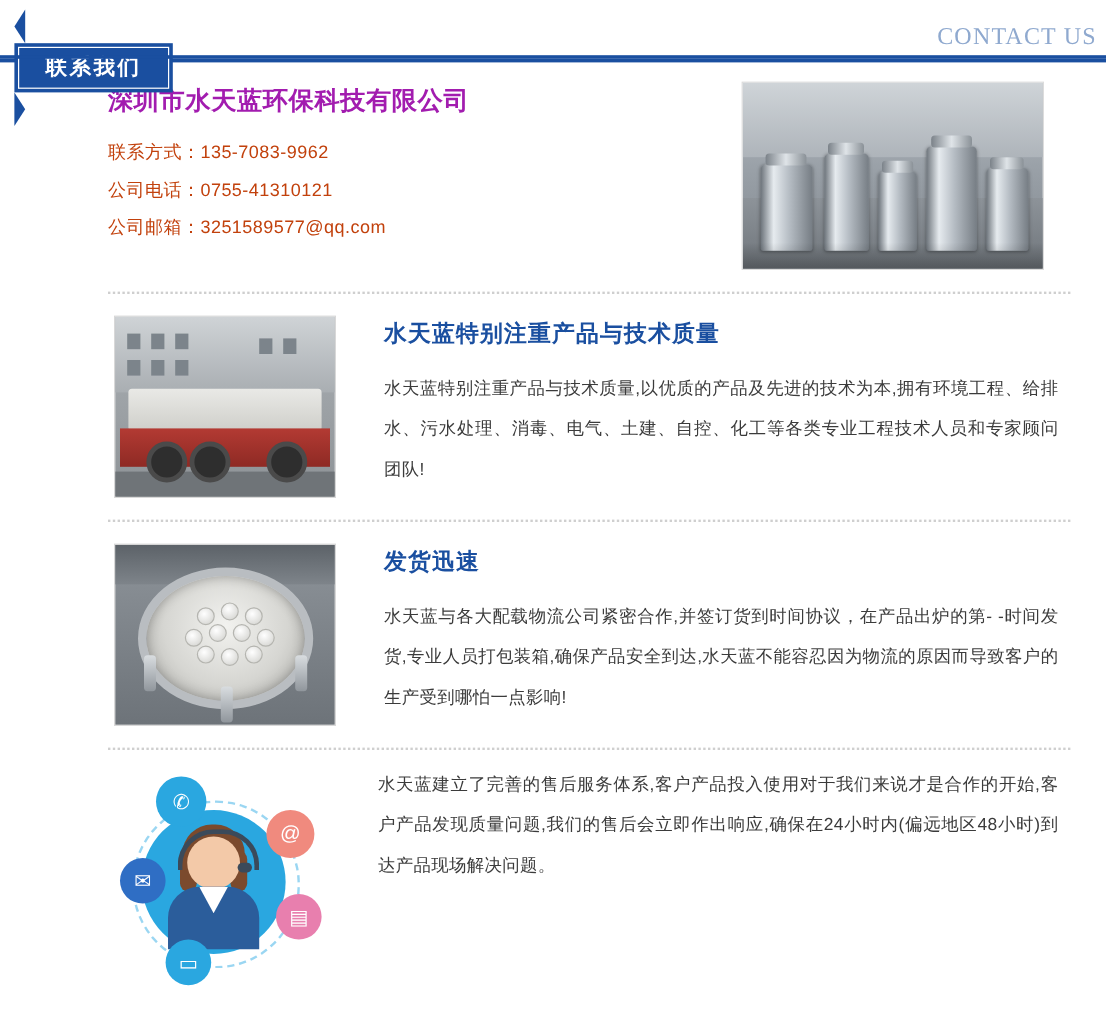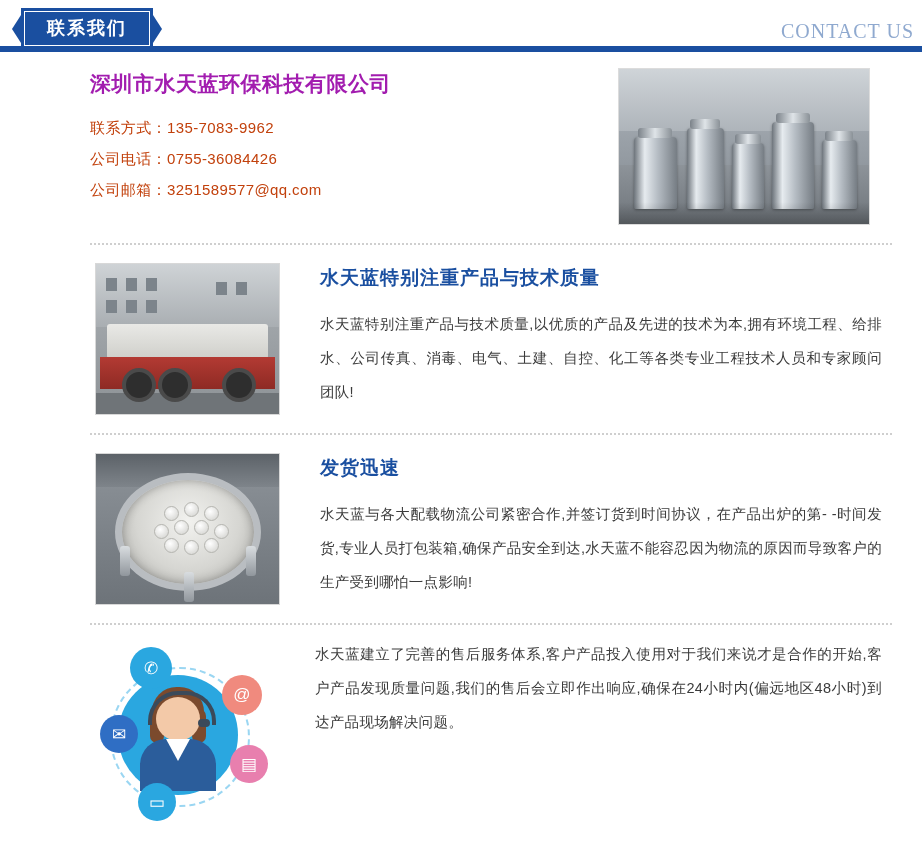--- a/index.html
+++ b/index.html
@@ -29,21 +29,21 @@
     bottom: 0;
     width: 100%;
     height: 3px;
     background: #1a4fa0;
   }
   .tab-wrap {
     position: absolute;
     left: 12px;
     top: 8px;
     display: flex;
-    align-items: center;
+    flex-direction: column;
   }
   .tab-arrow-left {
     width: 0; height: 0;
     border-top: 14px solid transparent;
     border-bottom: 14px solid transparent;
     border-right: 9px solid #1a4fa0;
   }
   .tab-arrow-right {
     width: 0; height: 0;
     border-top: 14px solid transparent;
@@ -309,21 +309,21 @@
   <div class="header-en">CONTACT US</div>
   <div class="header-bar"></div>
 </div>
 
 <div class="content">
 
   <div class="company-block">
     <div class="company-info">
       <div class="company-name">深圳市水天蓝环保科技有限公司</div>
       <div class="company-line">联系方式：135-7083-9962</div>
-      <div class="company-line">公司电话：0755-36084426</div>
+      <div class="company-line">公司电话：0755-41310121</div>
       <div class="company-line">公司邮箱：3251589577@qq.com</div>
     </div>
     <div class="company-photo">
       <div class="ph-wall"></div>
       <div class="ph-floor"></div>
       <div class="vessel v1"></div>
       <div class="vessel v2"></div>
       <div class="vessel v3"></div>
       <div class="vessel v4"></div>
       <div class="vessel v5"></div>
@@ -347,21 +347,21 @@
       </div>
       <div class="truck-cargo"></div>
       <div class="truck-body"></div>
       <div class="truck-ground"></div>
       <div class="truck-wheel" style="left:26px;"></div>
       <div class="truck-wheel" style="left:62px;"></div>
       <div class="truck-wheel" style="left:126px;"></div>
     </div>
     <div class="feature-text">
       <div class="feature-title">水天蓝特别注重产品与技术质量</div>
-      <div class="feature-body">水天蓝特别注重产品与技术质量,以优质的产品及先进的技术为本,拥有环境工程、给排水、公司传真、消毒、电气、土建、自控、化工等各类专业工程技术人员和专家顾问团队!</div>
+      <div class="feature-body">水天蓝特别注重产品与技术质量,以优质的产品及先进的技术为本,拥有环境工程、给排水、污水处理、消毒、电气、土建、自控、化工等各类专业工程技术人员和专家顾问团队!</div>
     </div>
   </div>
 
   <div class="divider"></div>
 
   <div class="feature">
     <div class="feature-img img-tank">
       <div class="tank-top"></div>
       <div class="tank-circle"></div>
       <div class="tank-dot" style="left:68px; top:52px;"></div>

